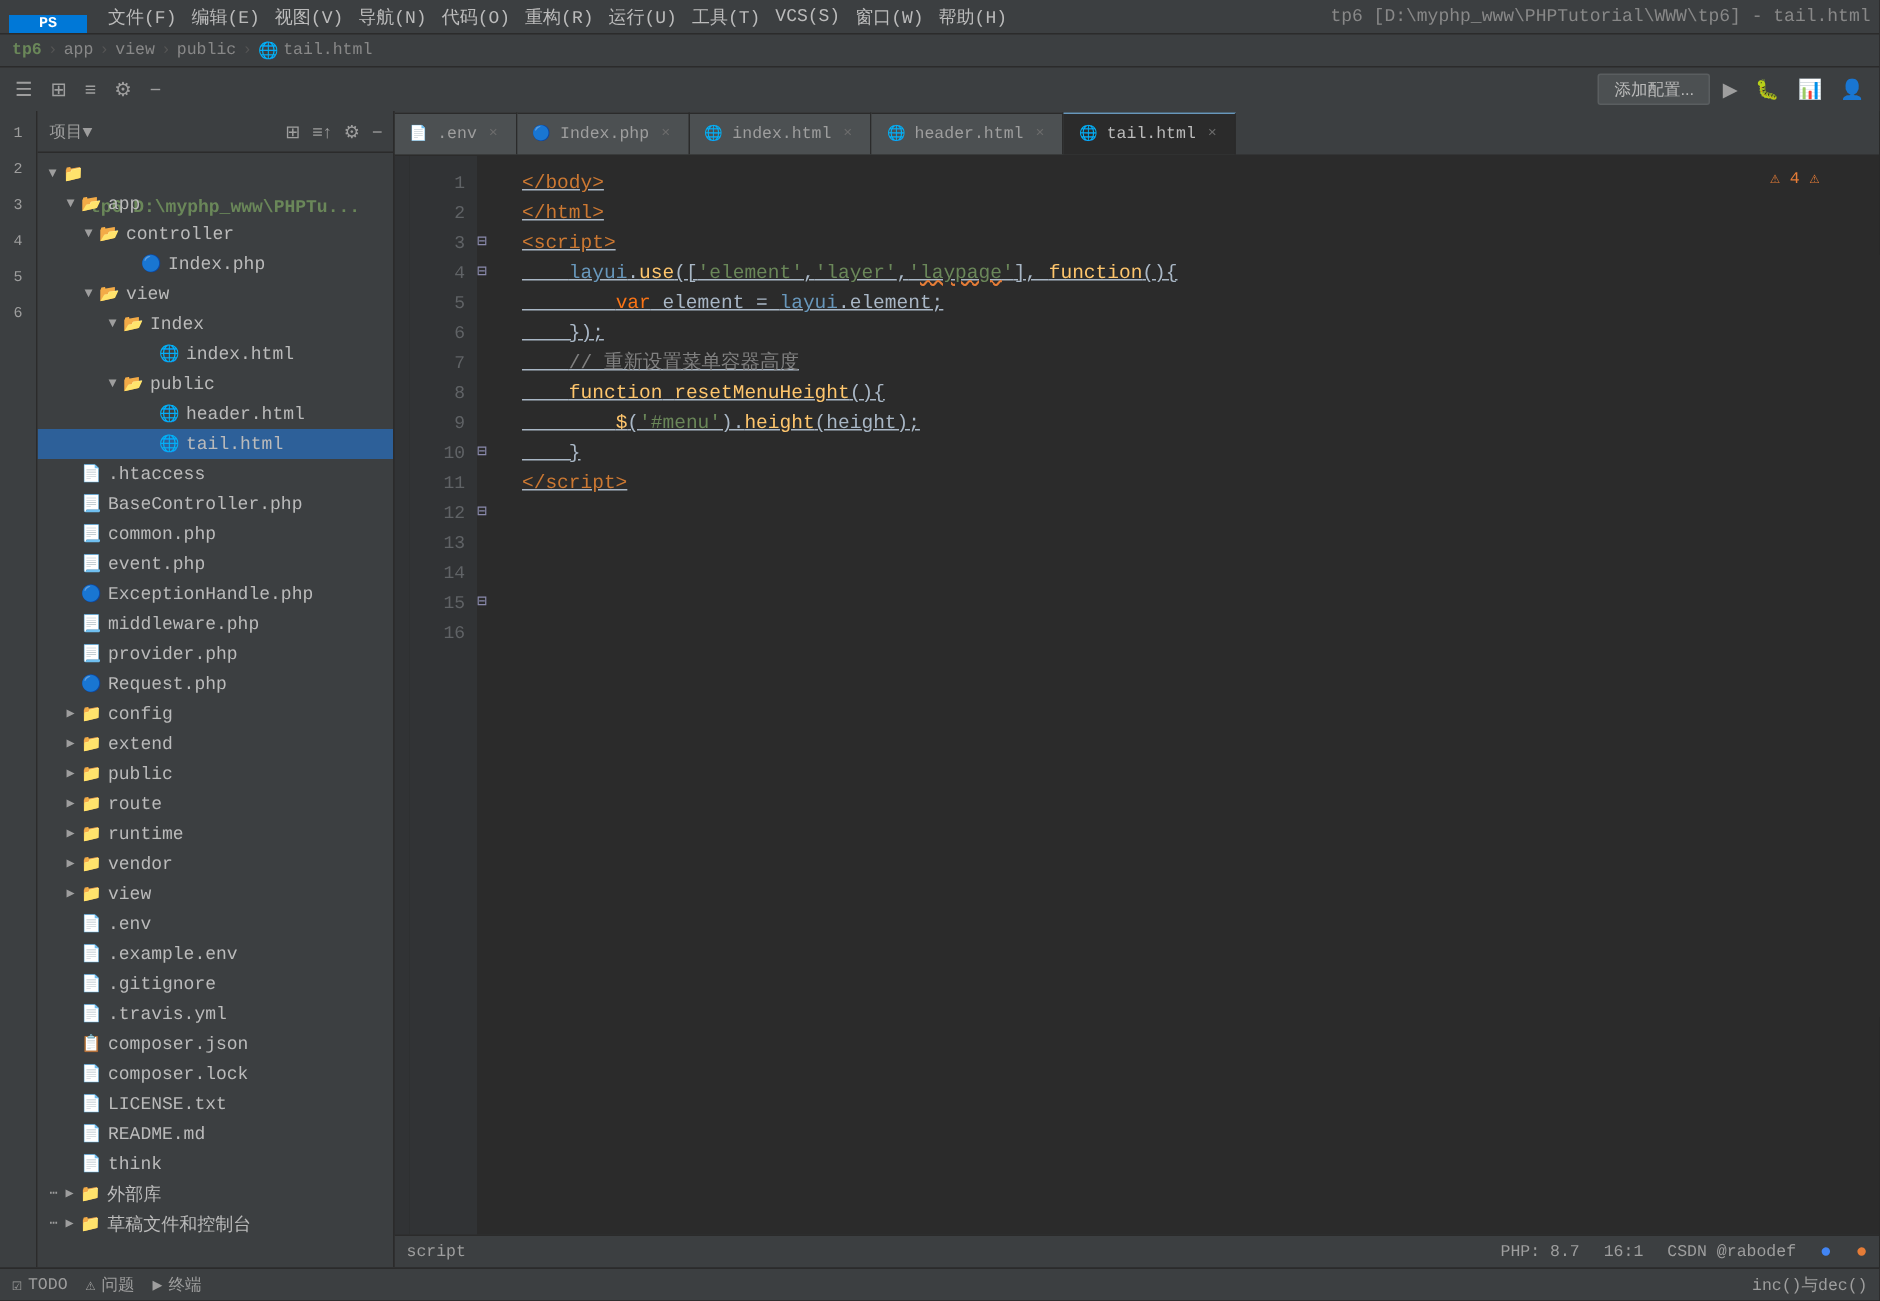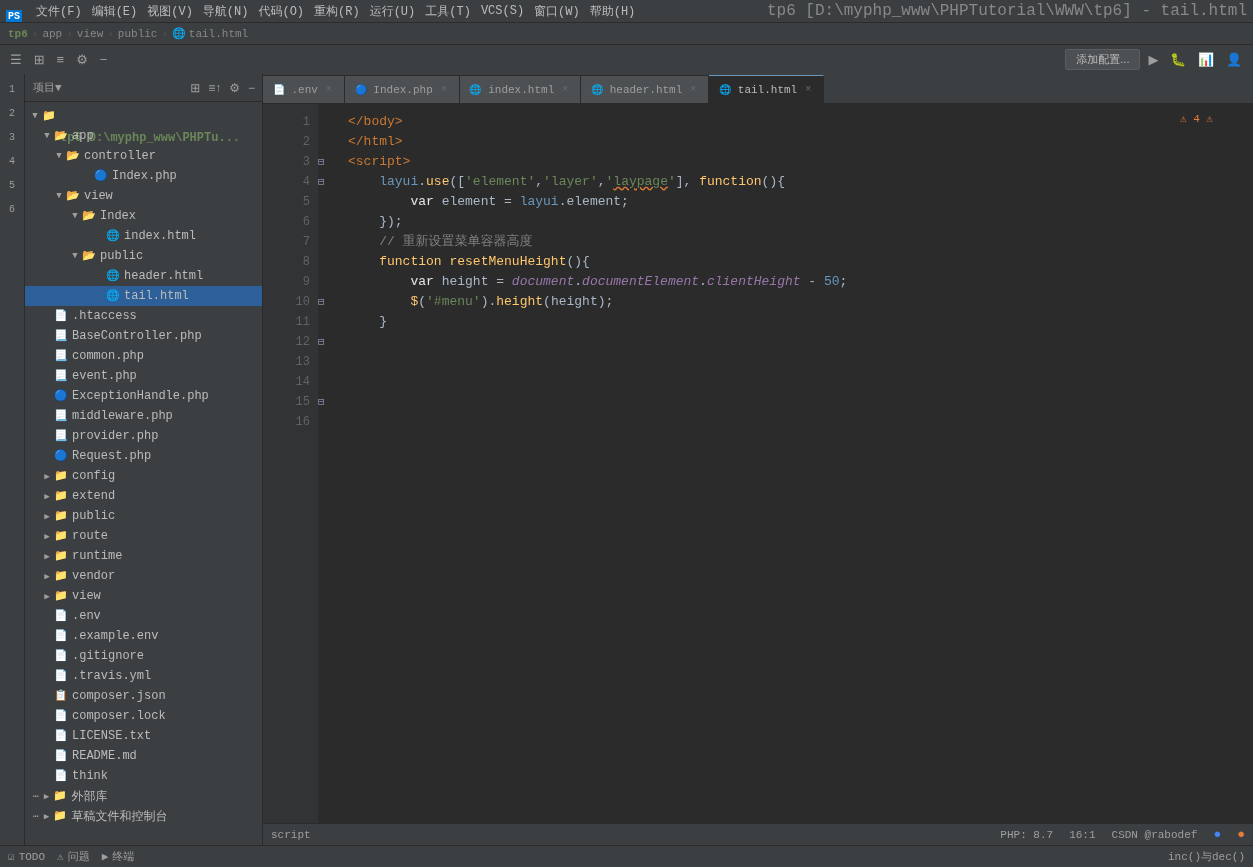--- a/index.html
+++ b/index.html
@@ -25,21 +25,21 @@
       font-size: 12px;
       color: #bbbbbb;
       gap: 10px;
       flex-shrink: 0;
     }
     .menu-bar .ps-logo {
       background: #0078d7;
       color: white;
       font-size: 10px;
       font-weight: bold;
-      padding: 1px 2px;
+      padding: 1px 20px;
       margin-right: 4px;
       margin-top: 10px;
     }
     .menu-bar span { cursor: pointer; }
 
     
     .path-bar {
       background: #3c3f41;
       height: 22px;
       display: flex;
@@ -244,28 +244,29 @@
     }
     .code-content::-webkit-scrollbar { width: 8px; height: 8px; }
     .code-content::-webkit-scrollbar-track { background: #2b2b2b; }
     .code-content::-webkit-scrollbar-thumb { background: #4c5052; }
 
     .code-line {
       display: flex;
       align-items: center;
       min-height: 20px;
       position: relative;
+      text-decoration: underline;
     }
     .code-text { white-space: pre; }
 
     
     .kw-tag { color: #cc7832; }
     .kw-str { color: #6a8759; }
     .kw-func { color: #ffc66d; }
-    .kw-var { color: #e5e5e5; }
+    .kw-var { color: #f97316; }
     .kw-comment { color: #808080; }
     .kw-number { color: #6897bb; }
     .kw-method { color: #ffc66d; }
     .kw-layui { color: #6897bb; }
     .kw-param { color: #9876aa; }
 
     
     .warning-badge {
       position: absolute;
       top: 8px;
@@ -352,21 +353,21 @@
     <span>视图(V)</span>
     <span>导航(N)</span>
     <span>代码(O)</span>
     <span>重构(R)</span>
     <span>运行(U)</span>
     <span>工具(T)</span>
     <span>VCS(S)</span>
     <span>窗口(W)</span>
     <span>帮助(H)</span>
     <span style="flex:1;"></span>
-    <span style="color:#888; font-size:16px;">tp6 [D:\myphp_www\PHPTutorial\WWW\tp6] - tail.html</span>
+    <span style="color:#888; font-size:12px;">tp6 [D:\myphp_www\PHPTutorial\WWW\tp6] - tail.html</span>
   </div>
 
   <div class="path-bar">
     <span class="project-name">tp6</span>
     <span class="sep">›</span>
     <span>app</span>
     <span class="sep">›</span>
     <span>view</span>
     <span class="sep">›</span>
     <span>public</span>
@@ -763,27 +764,27 @@
           <div class="code-line">
             <span class="code-text">    });</span>
           </div>
           <div class="code-line">
             <span class="code-text">    <span class="kw-comment">// 重新设置菜单容器高度</span></span>
           </div>
           <div class="code-line">
             <span class="code-text">    <span class="kw-func">function</span> <span class="kw-method">resetMenuHeight</span>(){</span>
           </div>
           <div class="code-line">
-            <span class="code-text">        <span class="kw-var">var</span> height = <span style="font-style:italic; color:#9876aa;">document</span>.<span style="font-style:italic; color:#9876aa;">documentElement</span>.<span style="font-style:italic; color:#9876aa;">clientHeight</span> - <span class="kw-number">50</span>;</span>
-          </div>
-          <div class="code-line">
             <span class="code-text">        <span class="kw-method">$</span>(<span class="kw-str">'#menu'</span>).<span class="kw-method">height</span>(height);</span>
           </div>
           <div class="code-line">
             <span class="code-text">    }</span>
+          </div>
+          <div class="code-line">
+            <span class="code-text"><span class="kw-tag">&lt;/script&gt;</span></span>
           </div>
         </div>
       </div>
 
       <div class="status-bar">
         <span class="breadcrumb">script</span>
         <div class="right-items">
           <span>PHP: 8.7</span>
           <span>16:1</span>
           <span>CSDN @rabodef</span>

